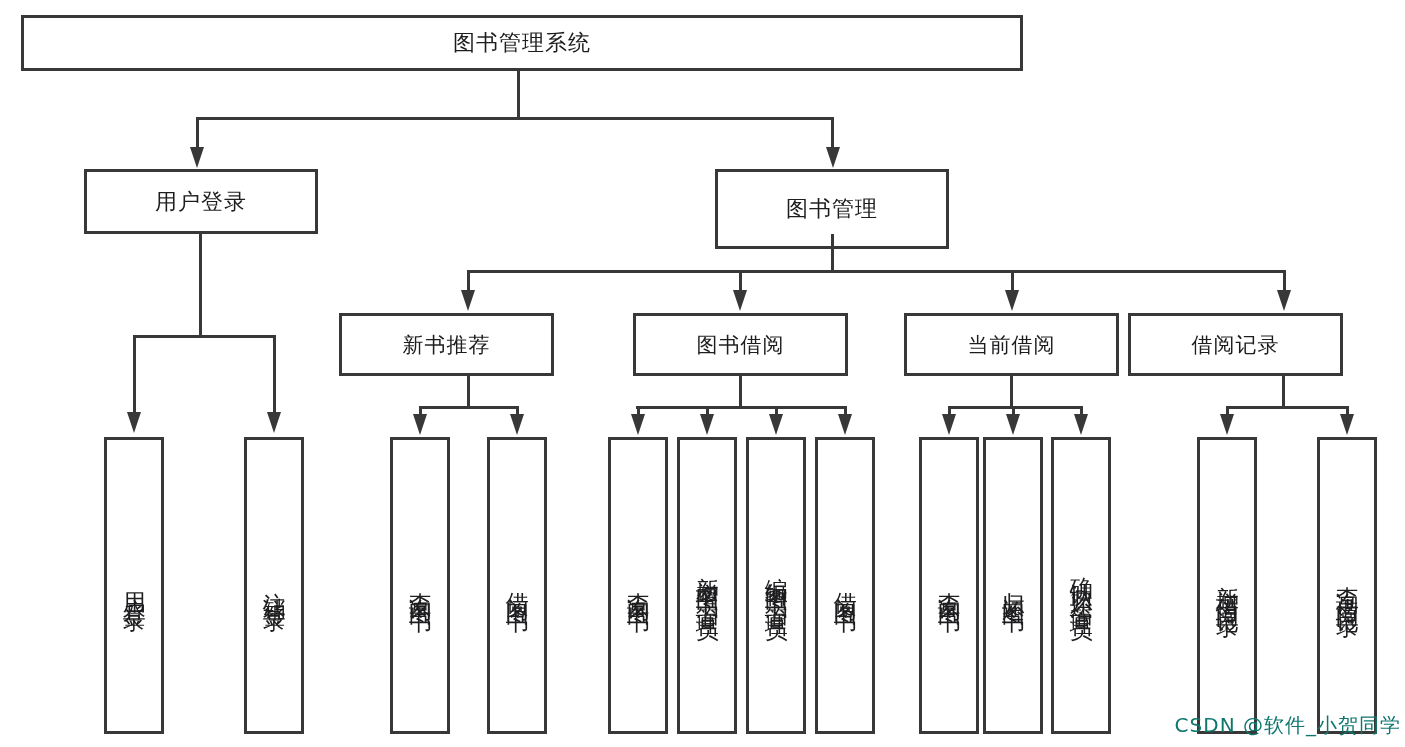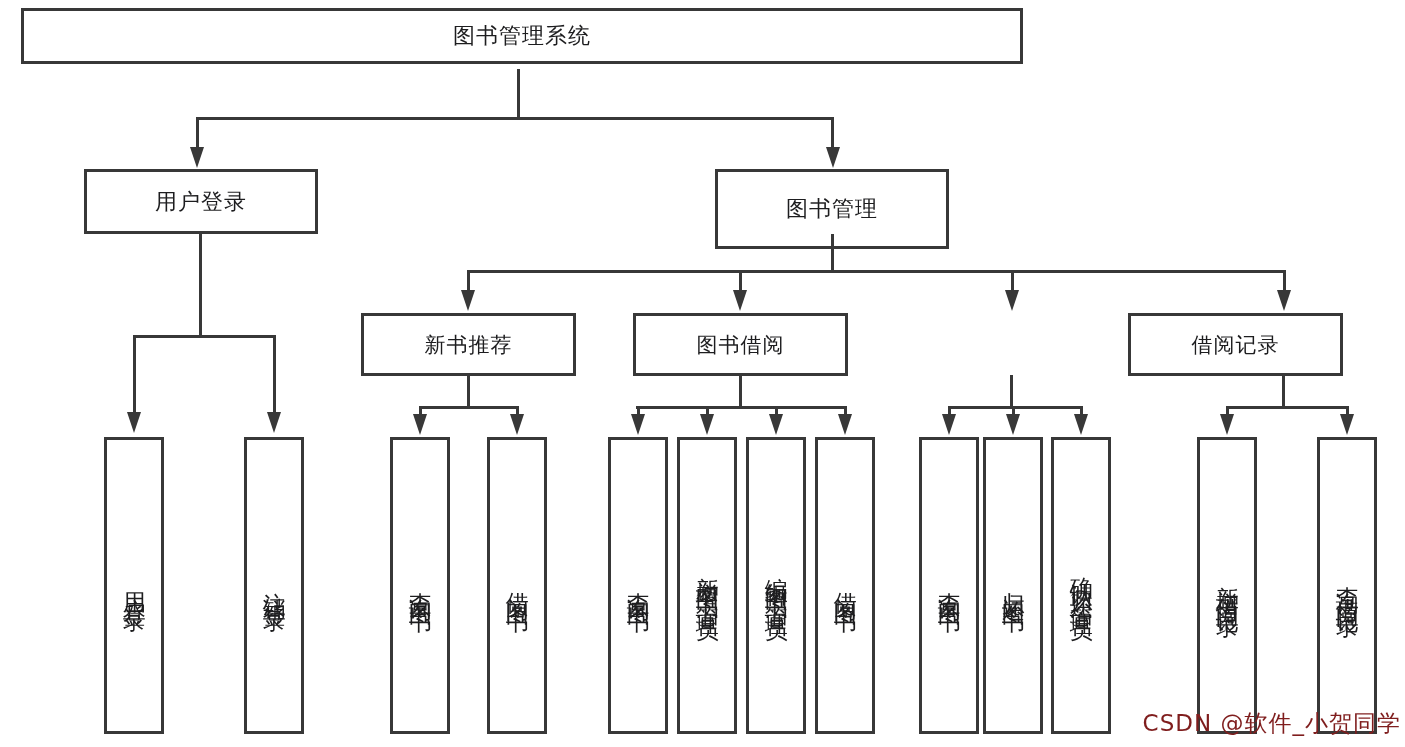--- a/index.html
+++ b/index.html
@@ -34,39 +34,40 @@
   .hline { position:absolute; height:3px; background:#383838; }
   .arrowhead {
     position:absolute; width:0; height:0;
     border-left:7px solid transparent;
     border-right:7px solid transparent;
     border-top:21px solid #383838;
   }
   .watermark {
     position:absolute;
     right:4px; bottom:8px;
-    font-size:23px;
-    color:#7f1d1d;
+    font-size:20px;
+    color:#0f766e;
     letter-spacing:1px;
     white-space:nowrap;
   }
 </style>
 </head>
 <body>
 
 <div class="canvas">
 
-  <div class="node h" style="left:21px; top:8px; width:1002px; height:56px;">图书管理系统</div>
+  <div class="node h" style="left:21px; top:15px; width:1002px; height:56px;">图书管理系统</div>
 
   <div class="node h" style="left:84px; top:169px; width:234px; height:65px;">用户登录</div>
 
   <div class="node h" style="left:715px; top:169px; width:234px; height:80px;">图书管理</div>
 
-  <div class="node h lv3" style="left:361px;">新书推荐</div>
+  <div class="node h lv3" style="left:339px;">新书推荐</div>
   <div class="node h lv3" style="left:633px;">图书借阅</div>
+  <div class="node h lv3" style="left:904px;">当前借阅</div>
   <div class="node h lv3" style="left:1128px;">借阅记录</div>
 
   <div class="node v" style="left:104px;">用户登录</div>
   <div class="node v" style="left:244px;">注销登录</div>
 
   <div class="node v" style="left:390px;">查询图书</div>
   <div class="node v" style="left:487px;">借阅图书</div>
 
   <div class="node v" style="left:608px;">查询图书</div>
   <div class="node v" style="left:677px;">新增图书（管理员）</div>

